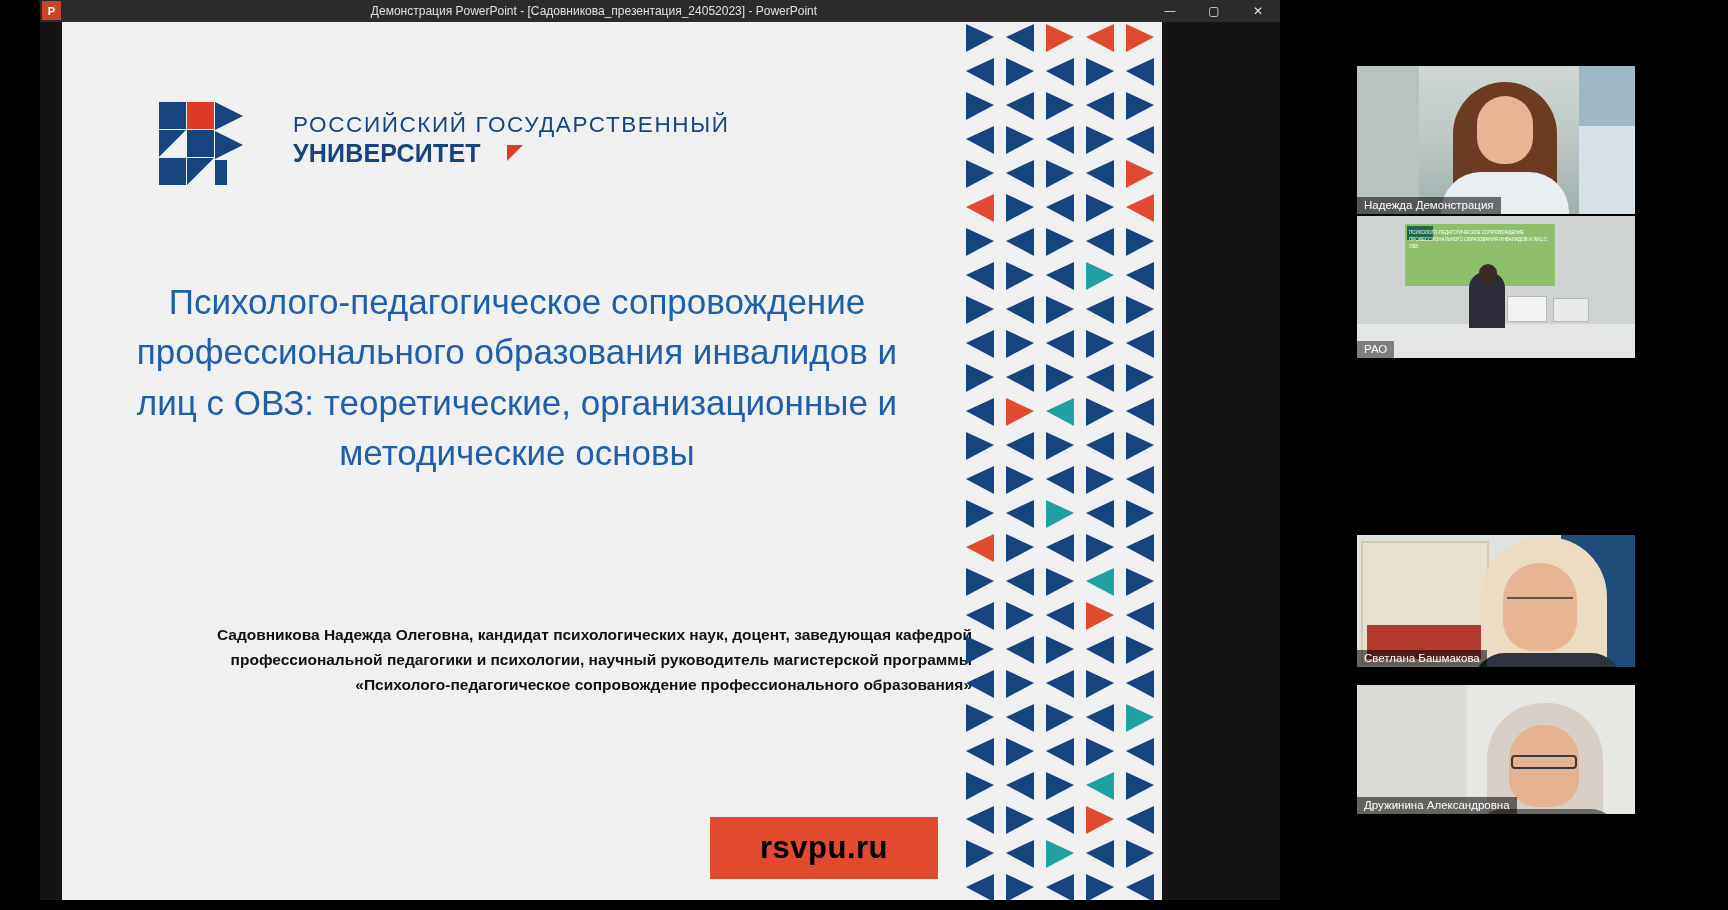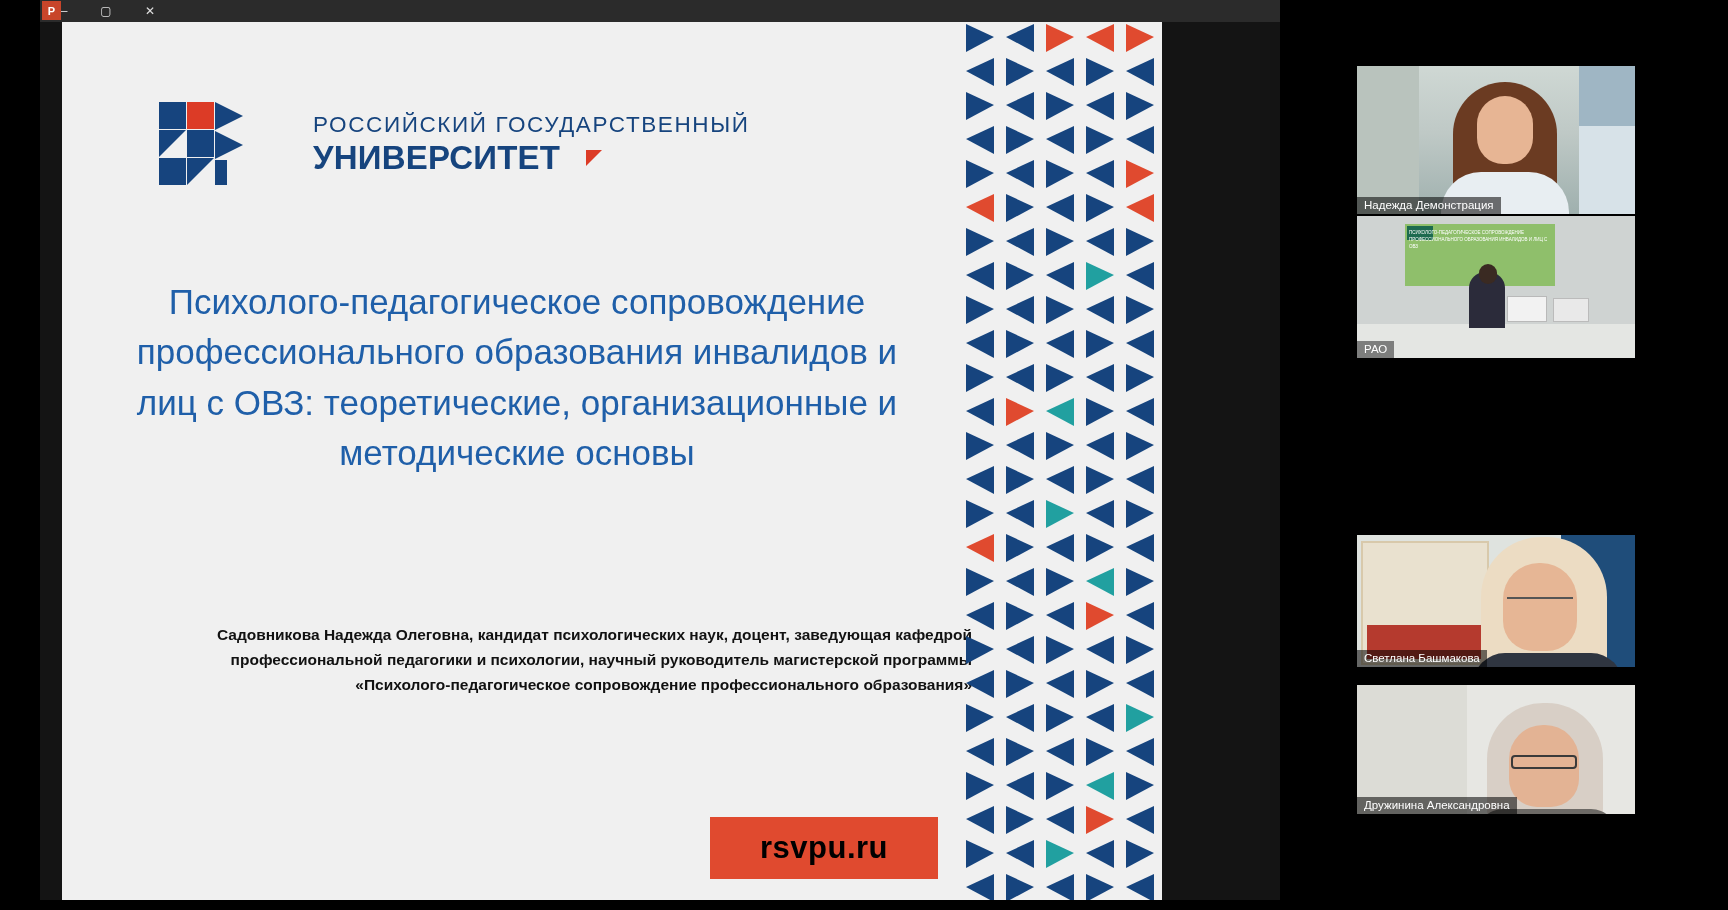--- a/index.html
+++ b/index.html
@@ -42,28 +42,28 @@
     position: absolute; left: 22px; top: 0px; width: 1100px; height: 878px;
     background: #f0f0f0; overflow: hidden;
   }
   .slide-left-strip {
     position: absolute; left: 0; top: 0; width: 22px; height: 878px; background: #141414;
   }
 
   
   .logo-block { position: absolute; left: 97px; top: 80px; display: flex; align-items: flex-start; }
   .logo-mark { width: 112px; height: 92px; position: relative; margin-right: 22px; }
-  .logo-text { padding-top: 10px; margin-left: 20px; }
+  .logo-text { padding-top: 10px; }
   .logo-line {
     color: #16447e; font-weight: bold; letter-spacing: .2px; line-height: 1.18;
     font-family: "Liberation Sans", sans-serif;
   }
   .logo-line.l1 { font-size: 22.5px; font-weight: normal; letter-spacing: 1.6px; }
   .logo-line.l2 { font-size: 24.5px; letter-spacing: .2px; }
-  .logo-line.l3 { font-size: 33px; letter-spacing: .2px; display: flex; align-items: center; gap: 16px; }
+  .logo-line.l3 { font-size: 25px; letter-spacing: .2px; display: flex; align-items: center; gap: 16px; }
   .logo-tri-red {
     display: inline-block; width: 0; height: 0; margin-left: 10px;
     border-top: 16px solid #dc3b26; border-right: 16px solid transparent;
   }
 
   
   .headline {
     position: absolute; left: 55px; top: 255px; width: 800px;
     text-align: center; color: #1f5fa9; font-size: 35px; line-height: 1.44;
     font-family: "Liberation Sans", sans-serif;
@@ -145,20 +145,21 @@
 </style>
 </head>
 <body>
 
 <div class="screen">
 
   <div class="ppt-window">
 
     <div class="ppt-titlebar">
       <div class="ppt-appicon">P</div>
+      <div class="ppt-title">Демонстрация PowerPoint - [Садовникова_презентация_24052023] - PowerPoint</div>
       <div class="win-buttons">
         <div class="win-btn">—</div>
         <div class="win-btn">▢</div>
         <div class="win-btn close">✕</div>
       </div>
     </div>
 
     <div class="ppt-body">
       <div class="slide-left-strip"></div>
 

